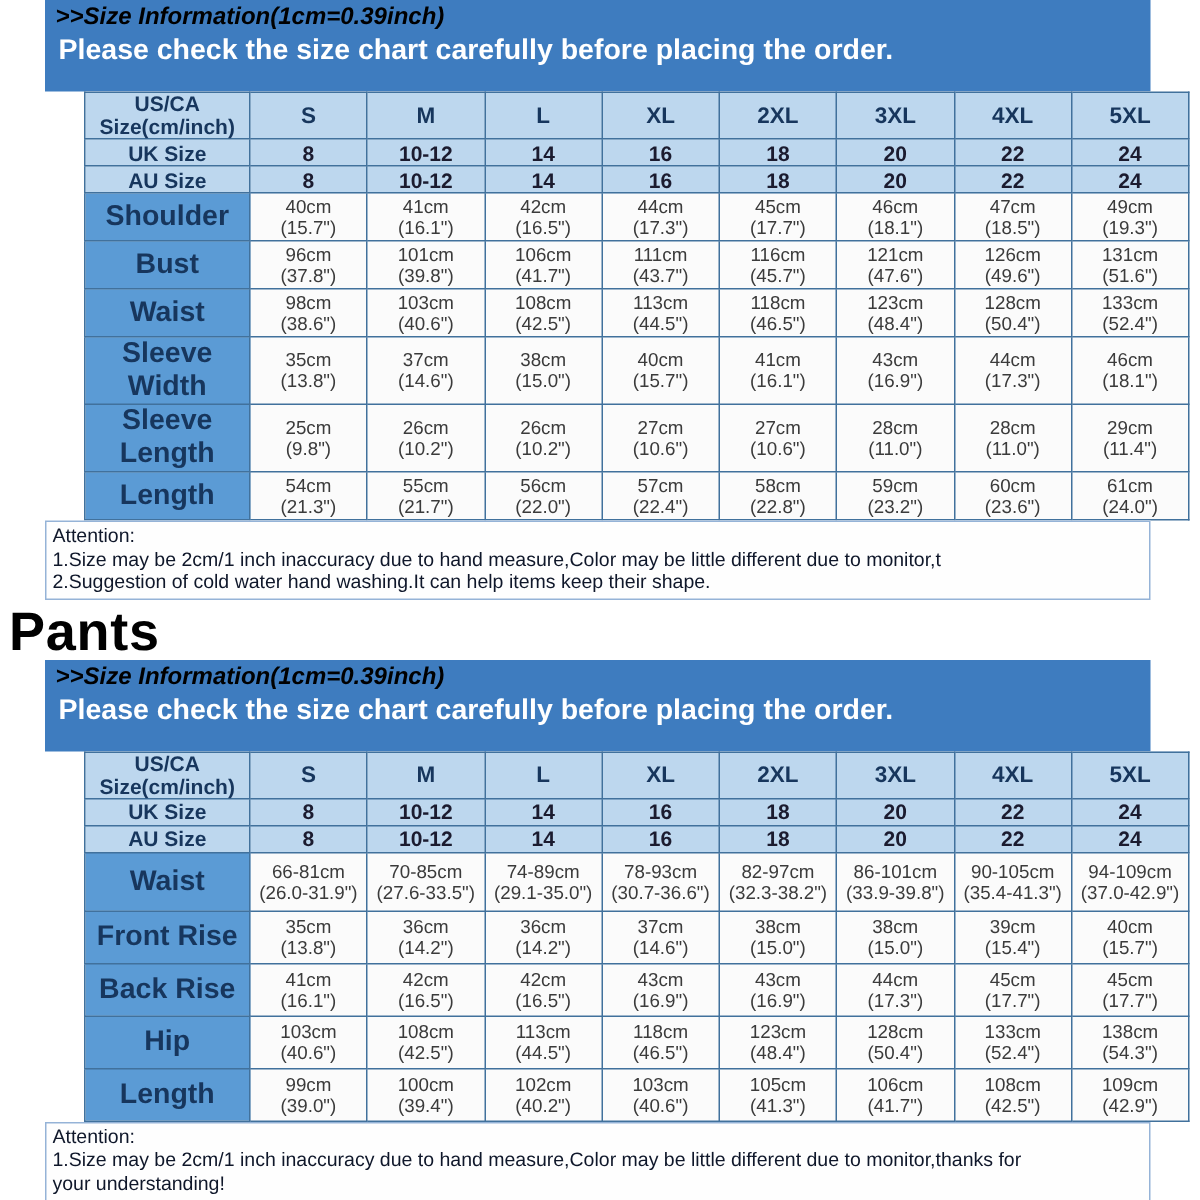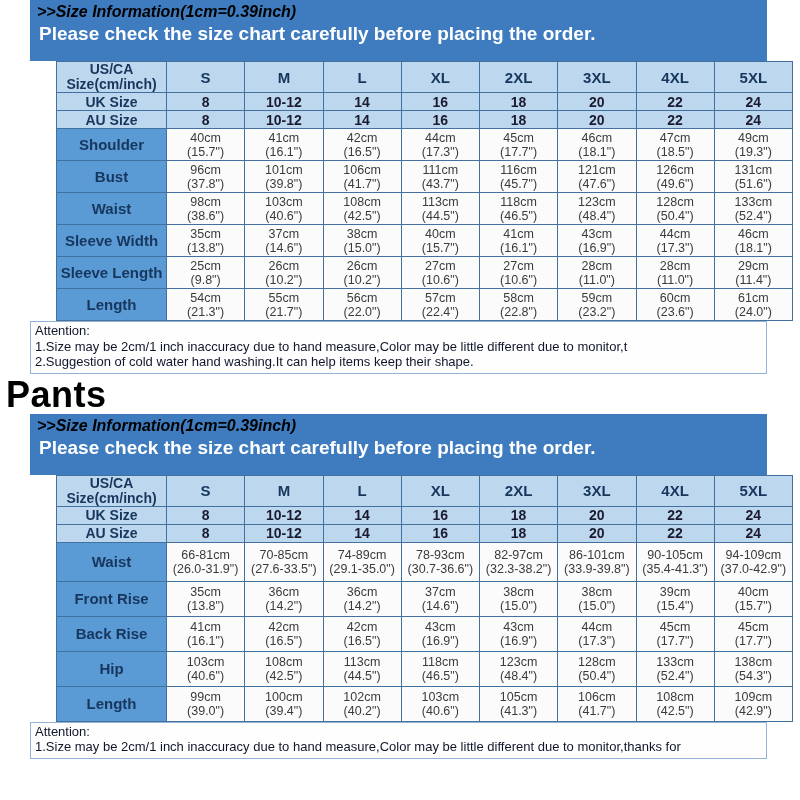--- a/index.html
+++ b/index.html
@@ -27,21 +27,21 @@
   table.size-table th,table.size-table td{
     border:1px solid #41719c;text-align:center;vertical-align:middle;padding:0;
   }
   col.col-label{width:110px;}
   .header-row th{background:#bdd7ee;color:#17365d;height:30px;}
   .corner-cell{font-size:14px;font-weight:bold;line-height:15px;}
   .size-head{font-size:15px;font-weight:bold;}
   .intl-row td{background:#bdd7ee;height:17px;font-size:14px;font-weight:bold;color:#1b1b2f;}
   .intl-row td.intl-label{color:#17365d;}
   .row-label{
-    background:#5b9bd5;color:#17365d;font-size:15px;font-weight:bold;
+    background:#5b9bd5;color:#17365d;font-size:19px;font-weight:bold;
   }
   .data-cell{background:#fbfbfb;color:#3b3b3b;}
   .cm-line,.inch-line{font-size:12.5px;line-height:14px;}
   .blouse-section tr.data-row td{height:31px;}
   .pants-section tr.data-row td{height:34px;}
   .pants-section tr.data-row:first-child td{height:38px;}
   .attention{
     border:1px solid #95b3d7;background:#fefefe;color:#0f172a;
     padding:1px 4px 3px 4px;margin-top:0;
   }
@@ -561,17 +561,18 @@
               <td class="data-cell">
                 <div class="cm-line">109cm</div>
                 <div class="inch-line">(42.9")</div>
               </td>
             </tr>
           </tbody>
         </table>
       <div class="attention">
           <div class="attention-line">Attention:</div>
           <div class="attention-line">1.Size may be 2cm/1 inch inaccuracy due to hand measure,Color may be little different due to monitor,thanks for</div>
+          <div class="attention-line">your understanding!</div>
         </div>
     </div>
   </section>
 
 </div>
 
 </body></html>

